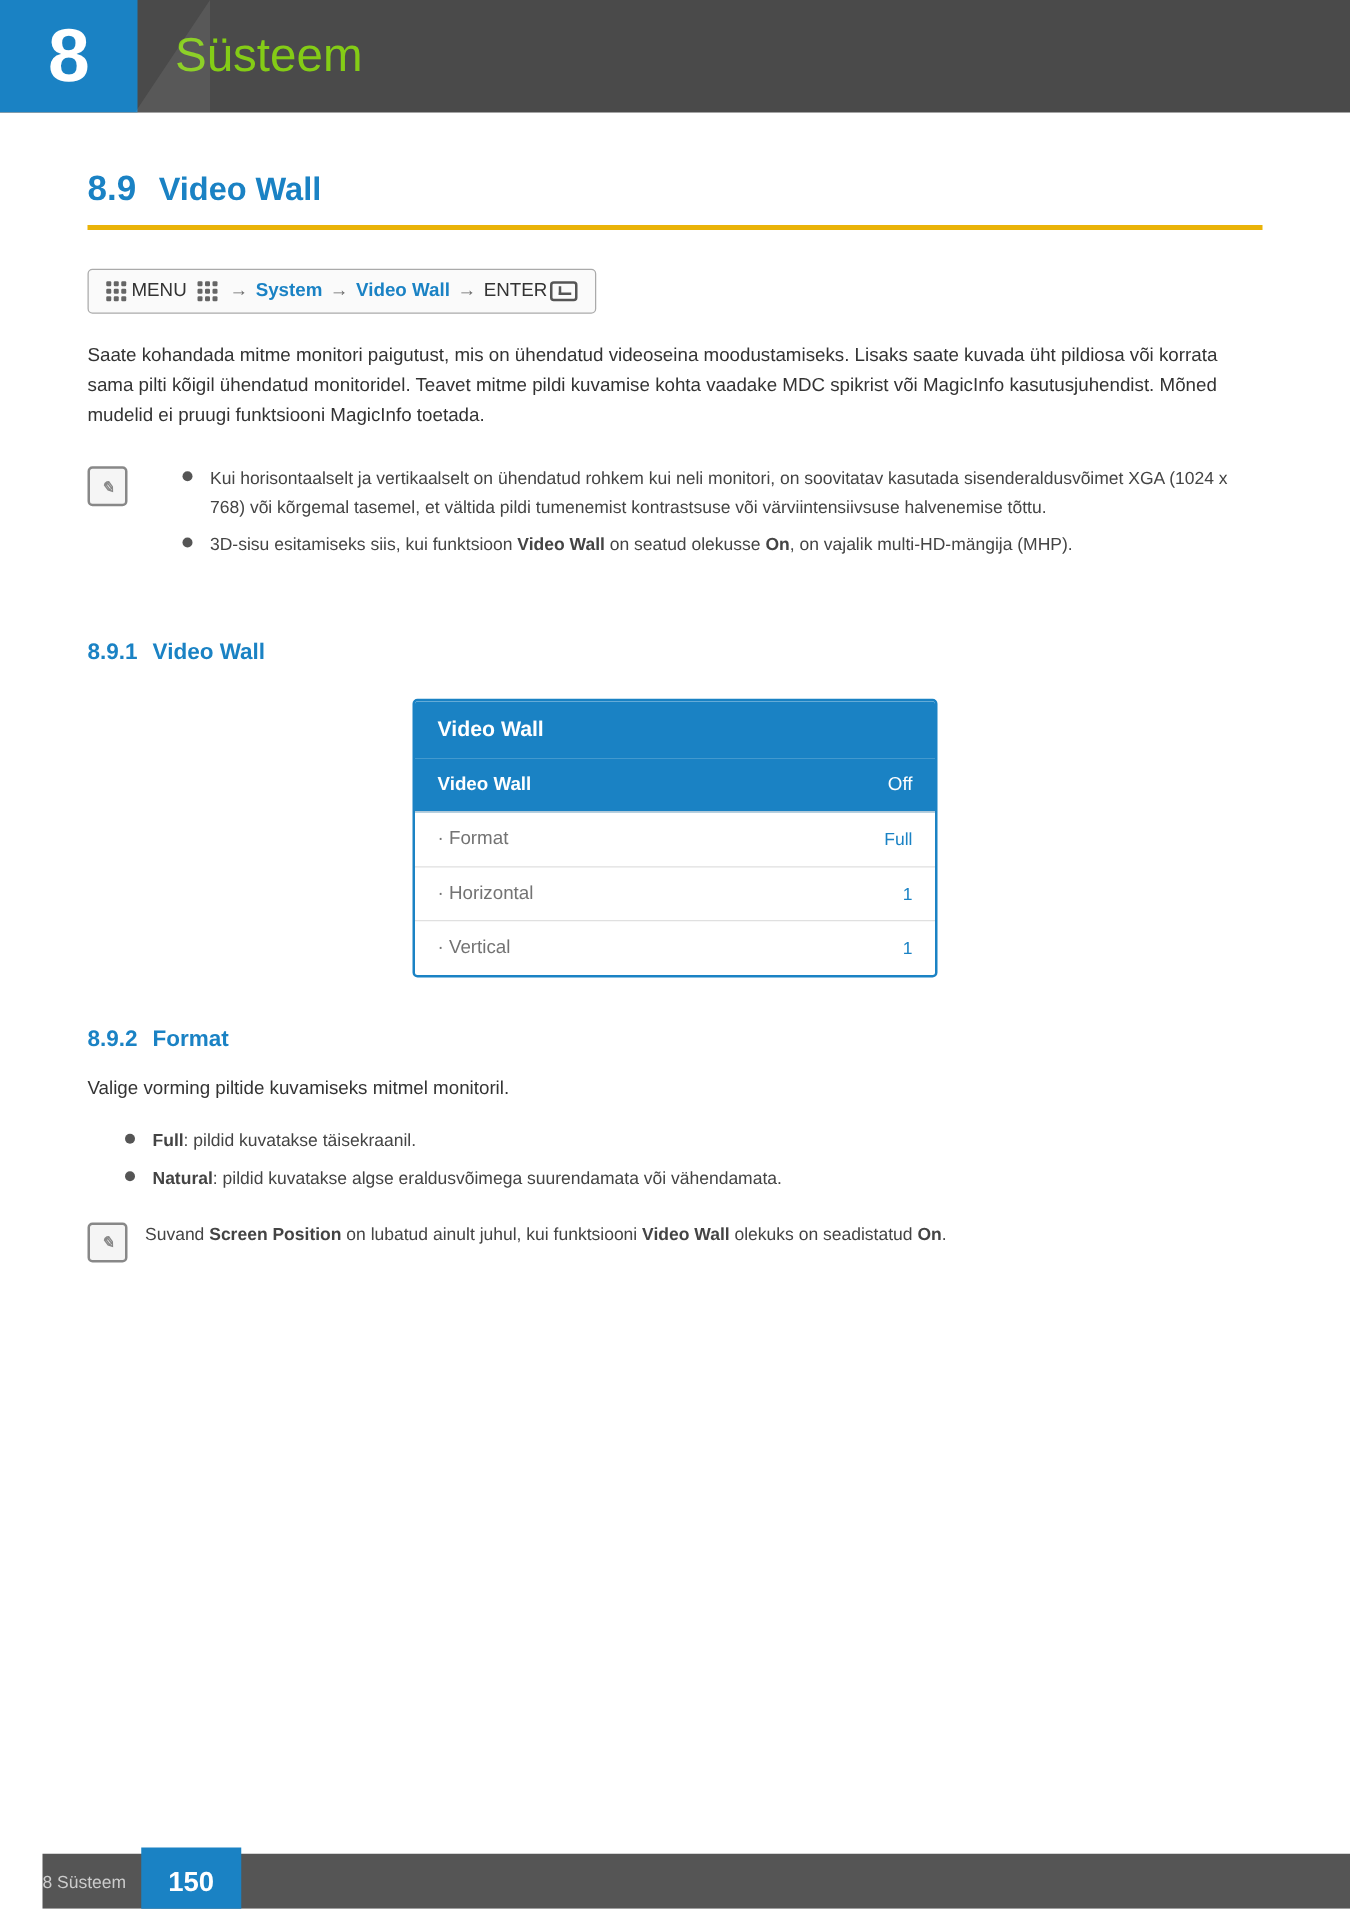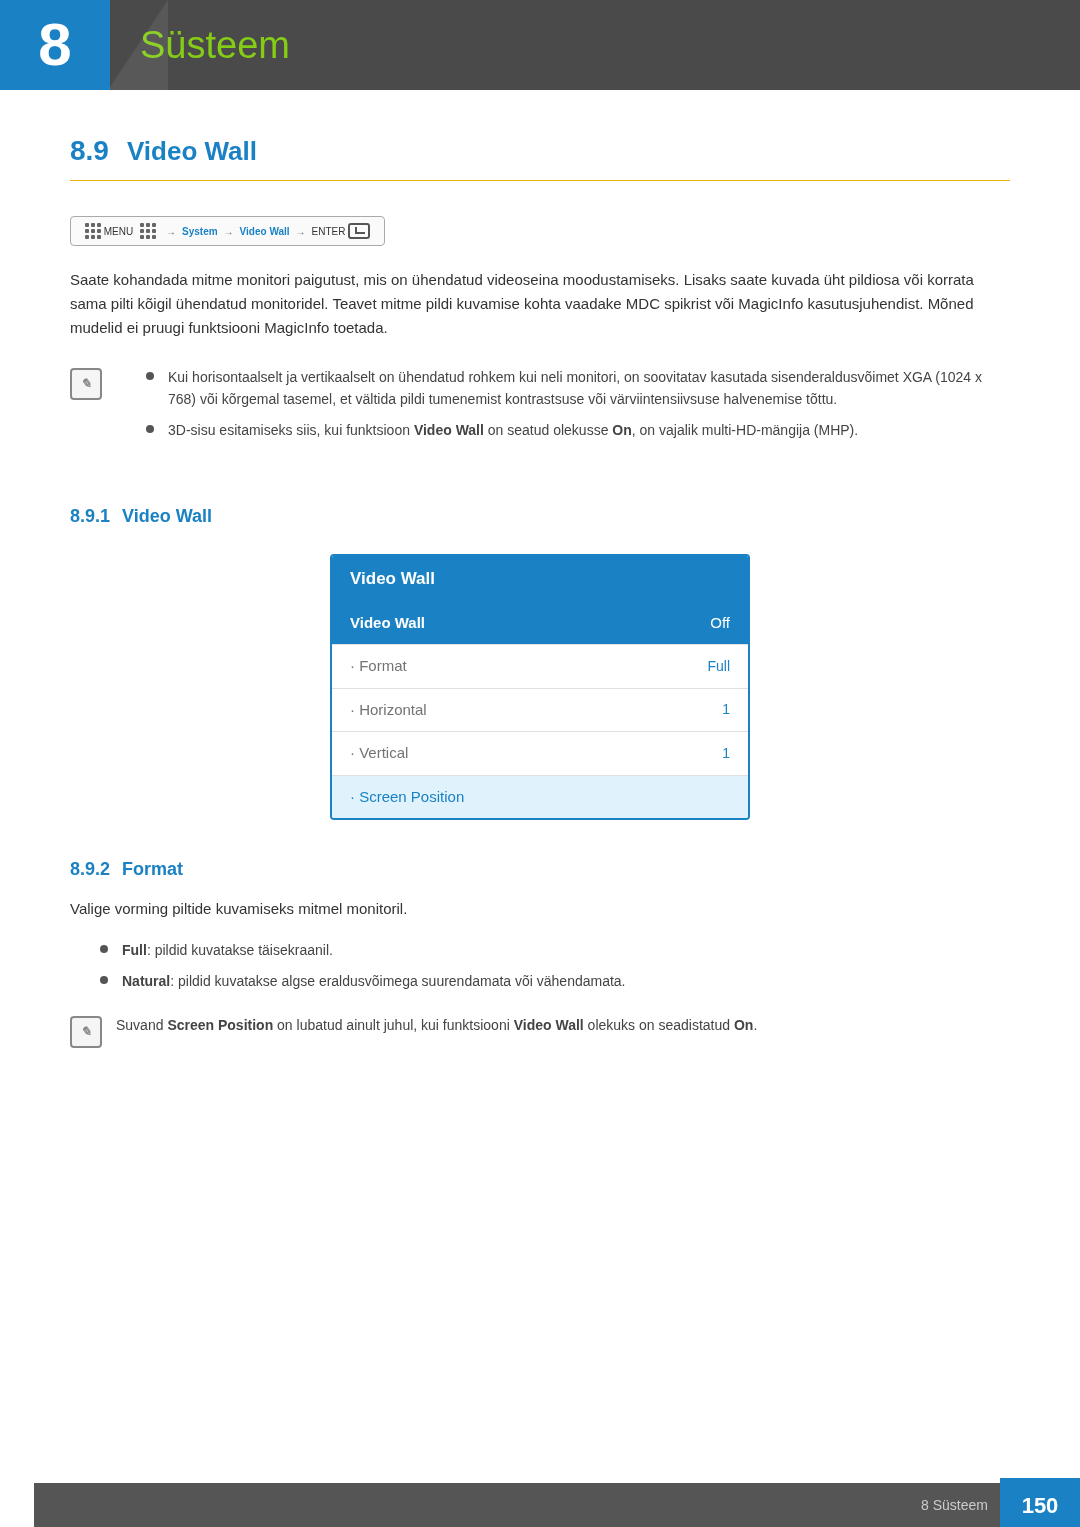--- a/index.html
+++ b/index.html
@@ -57,21 +57,21 @@
     .content {
       padding: 40px 70px 80px 70px;
     }
 
     
     .section-heading {
       display: flex;
       align-items: baseline;
       margin-bottom: 30px;
       padding-bottom: 8px;
-      border-bottom: 1px solid #eab308;
+      border-bottom: 4px solid #eab308;
     }
     .section-number {
       font-size: 28px;
       font-weight: bold;
       color: #1a82c4;
       margin-right: 18px;
     }
     .section-title {
       font-size: 26px;
       font-weight: bold;
@@ -79,21 +79,21 @@
     }
 
     
     .menu-path {
       border: 1px solid #aaa;
       border-radius: 4px;
       display: inline-flex;
       align-items: center;
       padding: 6px 14px;
       margin-bottom: 22px;
-      font-size: 10px;
+      font-size: 15px;
       color: #333;
       background: #fafafa;
     }
     .menu-icon-grid {
       display: inline-grid;
       grid-template-columns: 4px 4px 4px;
       grid-template-rows: 4px 4px 4px;
       gap: 2px;
       vertical-align: middle;
     }
@@ -281,21 +281,21 @@
     
     .footer-bar {
       position: absolute;
       bottom: 0;
       left: 0;
       right: 0;
       height: 44px;
       background: #555;
       display: flex;
       align-items: center;
-      justify-content: flex-end;
+      justify-content: flex-start;
       padding-right: 0;
       margin-left: 34px;
     }
     .footer-text {
       color: #ccc;
       font-size: 14px;
       margin-right: 12px;
     }
     .footer-page {
       background: #1a82c4;
@@ -405,24 +405,20 @@
       <div class="vw-row">
         <span class="vw-row-label">· Horizontal</span>
         <span class="vw-row-value" style="color:#1a82c4;">1</span>
       </div>
 
       <div class="vw-row">
         <span class="vw-row-label">· Vertical</span>
         <span class="vw-row-value" style="color:#1a82c4;">1</span>
       </div>
 
-      <div class="vw-row selected">
-        <span class="vw-row-label">· Screen Position</span>
-        <span class="vw-row-value"></span>
-      </div>
     </div>
   </div>
 
   
   <div class="sub-section">
     <div class="sub-section-heading">
       <span class="sub-number">8.9.2</span>
       <span class="sub-title">Format</span>
     </div>
     <p class="body-text">Valige vorming piltide kuvamiseks mitmel monitoril.</p>

